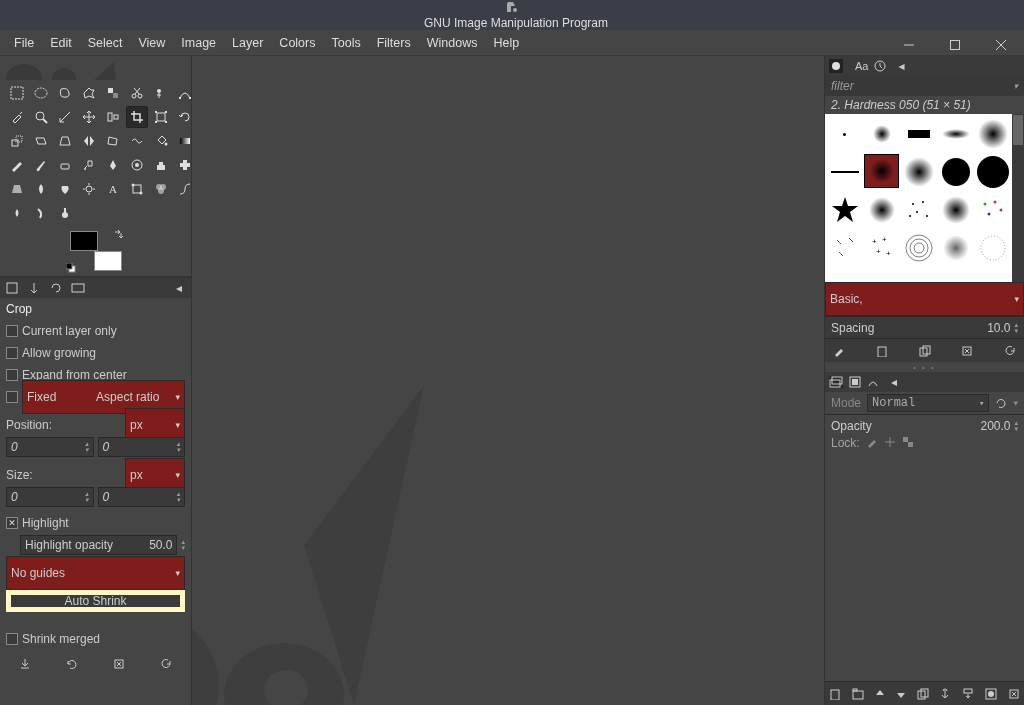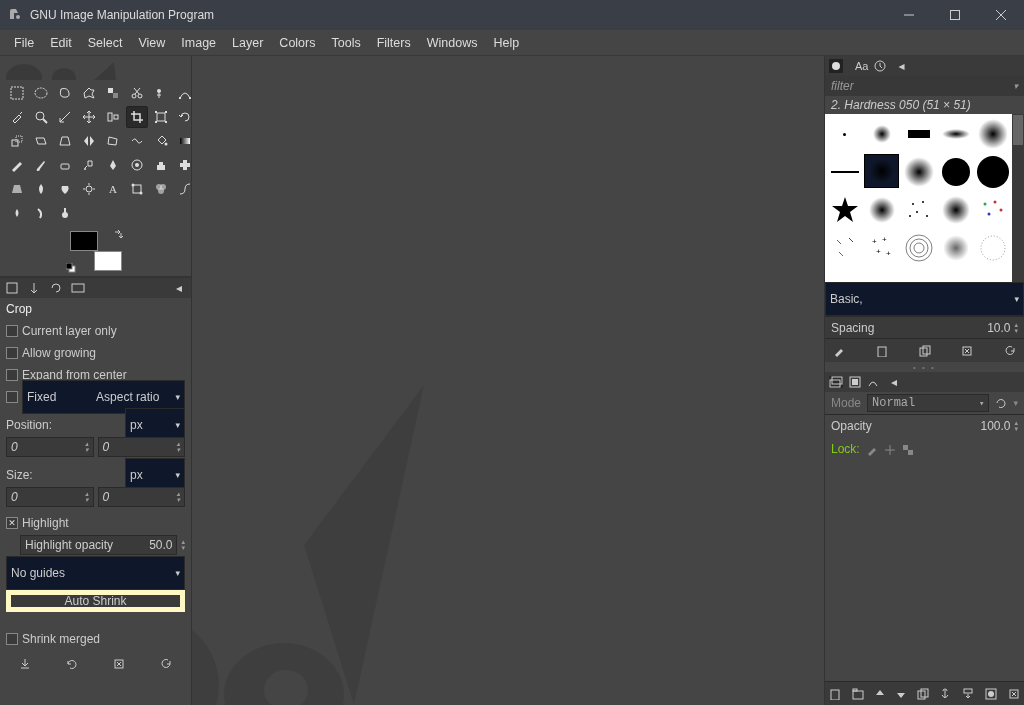--- a/index.html
+++ b/index.html
@@ -12,20 +12,21 @@
   color: #ccc;
   overflow: hidden;
   position: relative;
 }
 .titlebar {
   height: 30px;
   background: #3a3f47;
   display: flex;
   align-items: center;
   padding-left: 8px;
+  flex-direction: column;
 }
 .titlebar .logo { width: 16px; height: 16px; margin-right: 6px; color: #aaa; }
 .titlebar .title { color: #ddd; font-size: 12px; }
 .titlebar .controls { margin-left: auto; display: flex; }
 .titlebar .controls .btn { width: 46px; height: 30px; display: flex; align-items: center; justify-content: center; color: #ccc; }
 .menubar {
   height: 26px;
   background: #454545;
   display: flex;
   align-items: center;
@@ -88,21 +89,21 @@
   font-size: 12px;
   color: #ccc;
   flex: 1;
   overflow: hidden;
 }
 .opt-title { color:#eee; font-weight:500; margin-bottom:4px;}
 .opt-row { display:flex; align-items:center; height:22px; gap:4px; }
 .check { width:12px;height:12px;border:1px solid #888; background:#3a3a3a; }
 .check.on::after { content:"✕"; color:#ddd; font-size:9px; display:block; line-height:10px; text-align:center;}
 .field { background:#3a3a3a; border:1px solid #2a2a2a; height:20px; display:flex; align-items:center; padding:0 4px; flex:1;}
-.sel { background:#0f172a; border:1px solid #2a2a2a; height:28px; display:flex;align-items:center;padding:16px 4px; justify-content:space-between;}
+.sel { background:#7f1d1d; border:1px solid #2a2a2a; height:28px; display:flex;align-items:center;padding:16px 4px; justify-content:space-between;}
 .num-pair { display:flex; gap:4px; }
 .num { background:#3a3a3a; border:1px solid #2a2a2a; height:20px; flex:1; display:flex;align-items:center; padding:0 4px; justify-content:space-between; font-style: italic;}
 .stepper { display:flex;flex-direction:column; font-size:7px; line-height:6px; color:#999;}
 .btnrow { display:flex; gap:8px; justify-content:space-around; margin-top:6px;}
 .ibtn { width:18px; height:16px; color:#ccc; display:flex;align-items:center;justify-content:center;}
 .wide-btn { background:#3a3a3a; border:5px solid #fef9c3; height:22px; display:flex;align-items:center;justify-content:center; color:#ccc;}
 
 .canvas-area {
   flex: 1;
   background: #454545;
@@ -143,21 +144,21 @@
 .brush-cell.sel { border:1px solid #000;}
 .brush-dot { border-radius:50%; background:#000;}
 .brush-blur { border-radius:50%; background: radial-gradient(circle,#000 0%, rgba(0,0,0,0) 70%);}
 .slider-row { height:22px; background:#3a3a3a; display:flex;align-items:center; padding:0 6px; justify-content:space-between; color:#ccc; border-top:1px solid #2a2a2a;}
 .iconrow { height:24px; background:#3a3a3a; display:flex;align-items:center; padding:0 6px; gap:10px; justify-content:space-between; border-top:1px solid #2a2a2a;}
 .iconrow .ic { width:16px;height:16px;color:#ccc;display:flex;align-items:center;justify-content:center;}
 .grip { height:10px; display:flex;align-items:center;justify-content:center; background:#454545; color:#777; letter-spacing:2px; font-size:8px;}
 .layer-tabs { height:20px; background:#3a3a3a; display:flex;align-items:center;padding:0 4px;gap:6px;}
 .mode-row { height:22px; background:#454545; display:flex;align-items:center;padding:0 6px; gap:6px; color:#888;}
 .mode-sel { flex:1; background:#3a3a3a; border:1px solid #2a2a2a; height:18px; padding:0 4px; display:flex;align-items:center;justify-content:space-between; color:#aaa;font-family:Liberation Mono, monospace;}
-.lock-row { height:20px; background:#454545; display:flex;align-items:flex-end;padding:0 6px; gap:6px; color:#84cc16;}
+.lock-row { height:20px; background:#454545; display:flex;align-items:flex-start;padding:0 6px; gap:6px; color:#a3a3a3;}
 .layer-list { flex:1; background:#454545;}
 .bottom-iconrow { height:24px; background:#3a3a3a; display:flex;align-items:center; padding:0 4px; gap:4px; justify-content:space-between; border-top:1px solid #2a2a2a;}
 .chev { font-size:9px;}
 svg { display:block;}
 .ital { font-style: italic; }
 </style>
 </head>
 <body>
 
 <div class="titlebar">
@@ -838,21 +839,21 @@
       <div class="ic">
           <svg width="12" height="12">
             <path d="M2 6 A4 4 0 1 1 4 10" stroke="#ccc" fill="none"></path>
           </svg>
         </div>
       <span class="chev">▾</span>
     </div>
     <div class="slider-row" style="background:#454545">
       <span>Opacity</span>
       <span style="display:flex;align-items:center;gap:4px">
-          <span>100.0</span>
+          <span>200.0</span>
           <div class="stepper">
             <span>▴</span>
             <span>▾</span>
           </div>
         </span>
     </div>
     <div class="lock-row">
       <span>Lock:</span>
       <div class="ic">
           <svg width="12" height="12">

